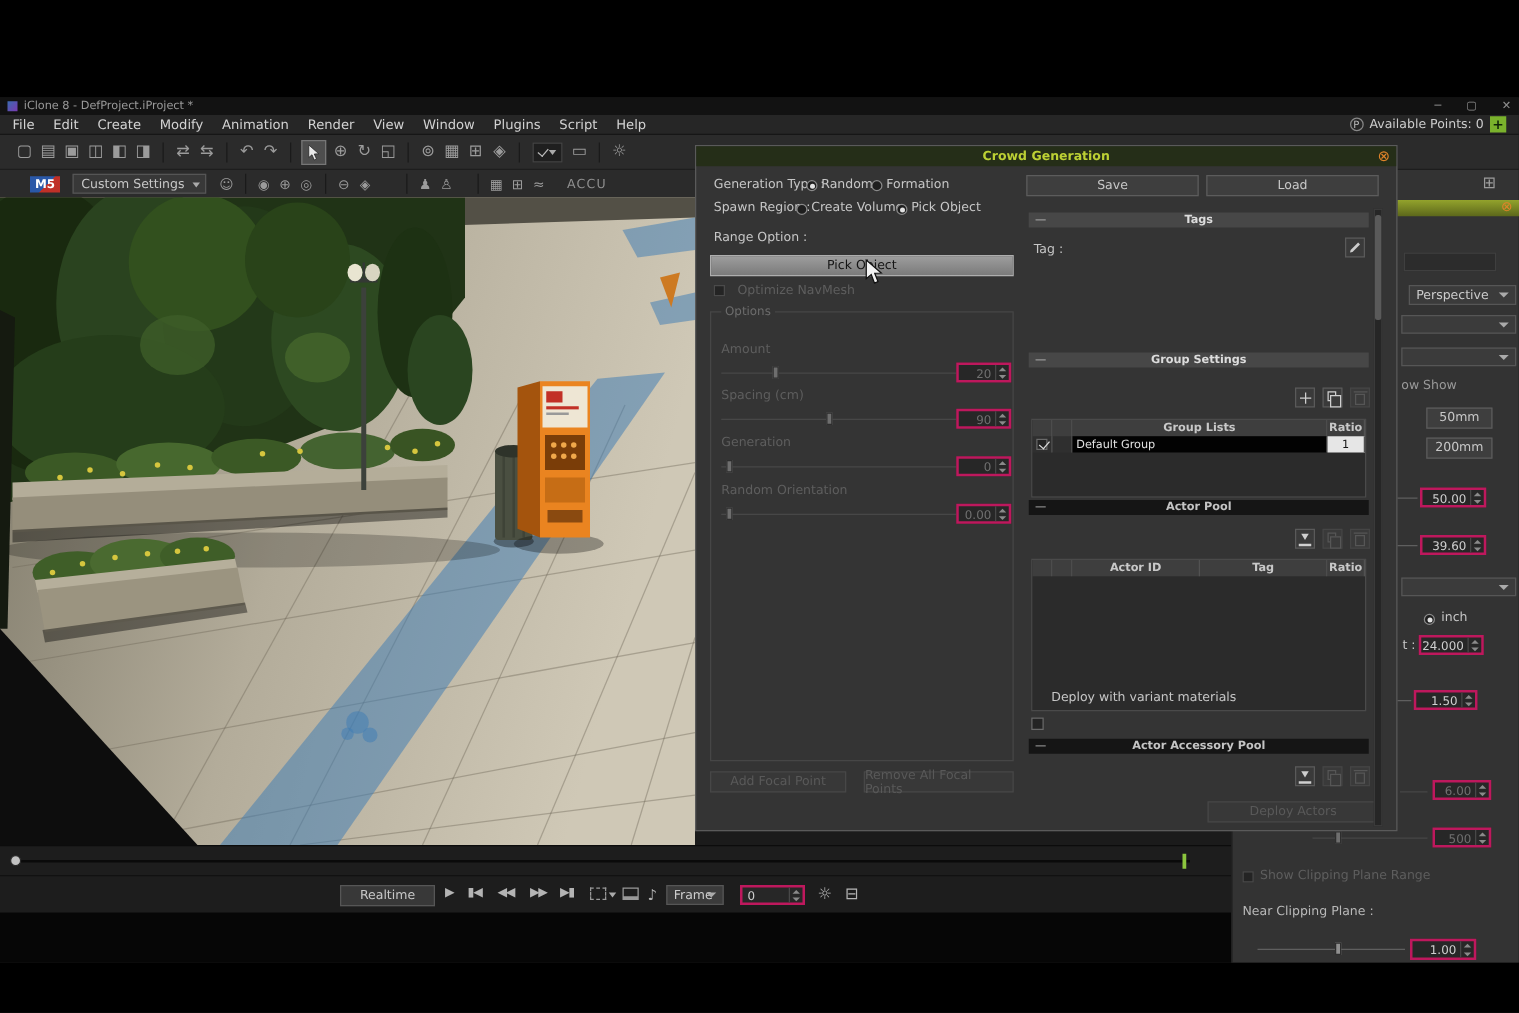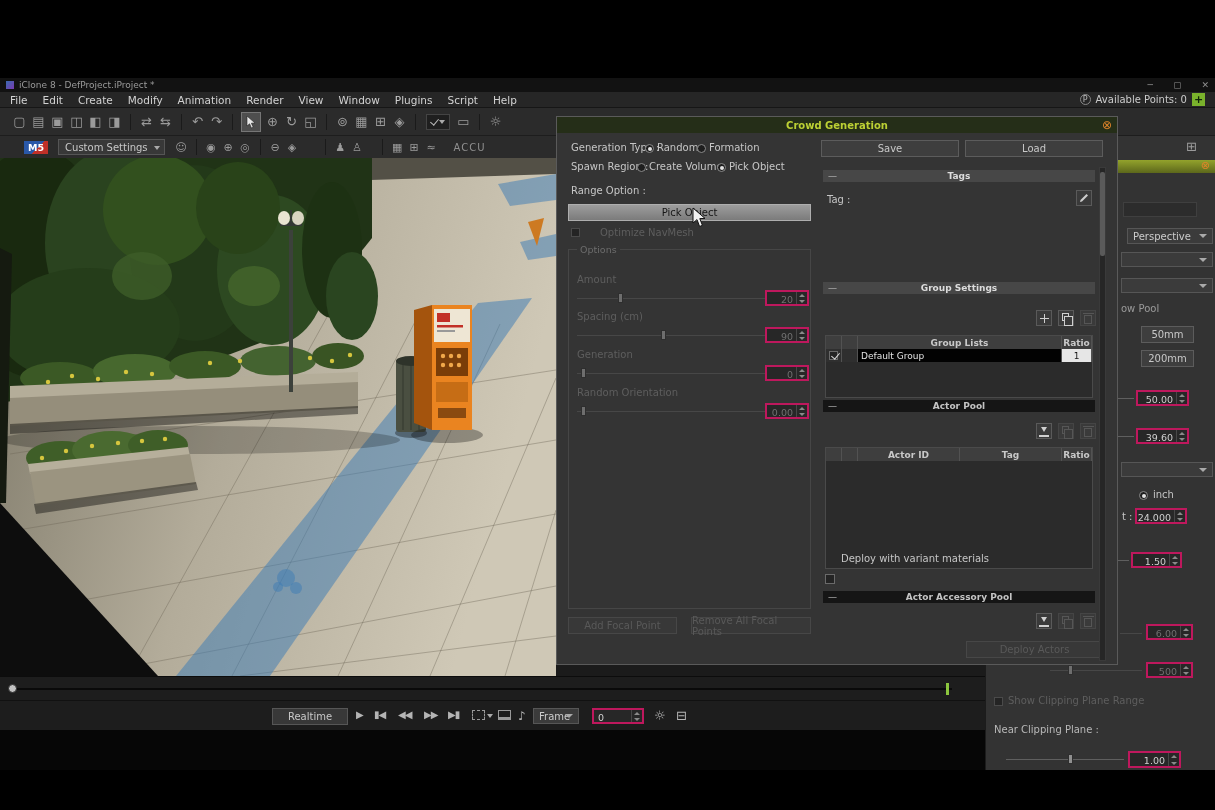--- a/index.html
+++ b/index.html
@@ -373,21 +373,21 @@
 
   <div id="rpanel">
     <span class="ticon" style="position:absolute;left:196px;top:4px">⊞</span>
     <div class="greenhdr">
       <span class="rclose">⊗</span>
     </div>
     <div class="a" style="left:137px;top:66px;width:74px;height:15px;background:#2c2c2c;border:1px solid #3f3f3f"></div>
     <div class="dd" style="left:141px;top:92px;width:86px;height:16px">Perspective</div>
     <div class="dd" style="left:135px;top:116px;width:92px;height:15px"></div>
     <div class="dd" style="left:135px;top:142px;width:92px;height:15px"></div>
-    <span class="lab mid" style="left:135px;top:167px">ow Pool</span>
+    <span class="lab mid" style="left:135px;top:167px">ow Show</span>
     <div class="btn" style="left:155px;top:190px;width:53px;height:17px">50mm</div>
     <div class="btn" style="left:155px;top:214px;width:53px;height:17px">200mm</div>
     <div class="trk" style="left:131px;top:262px;width:17px"></div>
     <div class="vb" style="left:150px;top:254px;width:53px;height:16px">
       <span class="v">50.00</span>
       <span class="sp">
           <i class="up"></i>
           <i class="dn"></i>
         </span>
     </div>
@@ -467,21 +467,21 @@
     <span class="radio sel" style="left:160px;top:46px"></span>
     <span class="lab" style="left:172px;top:44px">Pick Object</span>
 
     <span class="lab" style="left:14px;top:68px">Range Option :</span>
     <div class="pickbtn" style="left:11px;top:87px;width:243px;height:17px">Pick Object</div>
     <svg class="a" style="left:134px;top:90px;z-index:20" width="16" height="22" viewBox="0 0 16 22">
       <path d="M2 1 L2 16 L6 12.6 L8.6 19.5 L11.4 18.3 L8.8 11.6 L14 11.4 Z" fill="#f2f2f2" stroke="#111" stroke-width="1"></path>
     </svg>
 
     <span class="cb dim" style="left:14px;top:111px;width:9px;height:9px"></span>
-    <span class="lab dim" style="left:43px;top:110px">Optimize NavMesh</span>
+    <span class="lab dim" style="left:33px;top:110px">Optimize NavMesh</span>
 
     <div class="fieldset" style="left:11px;top:132px;width:243px;height:360px">
       <span class="legend">Options</span>
       <span class="lab dim" style="left:8px;top:24px">Amount</span>
       <div class="trk dim" style="left:8px;top:48px;width:188px"></div>
       <span class="thumb dim" style="left:49px;top:43px"></span>
       <div class="vb dim" style="left:196px;top:40px;width:44px;height:16px">
         <span class="v">20</span>
         <span class="sp">
             <i class="up"></i>

